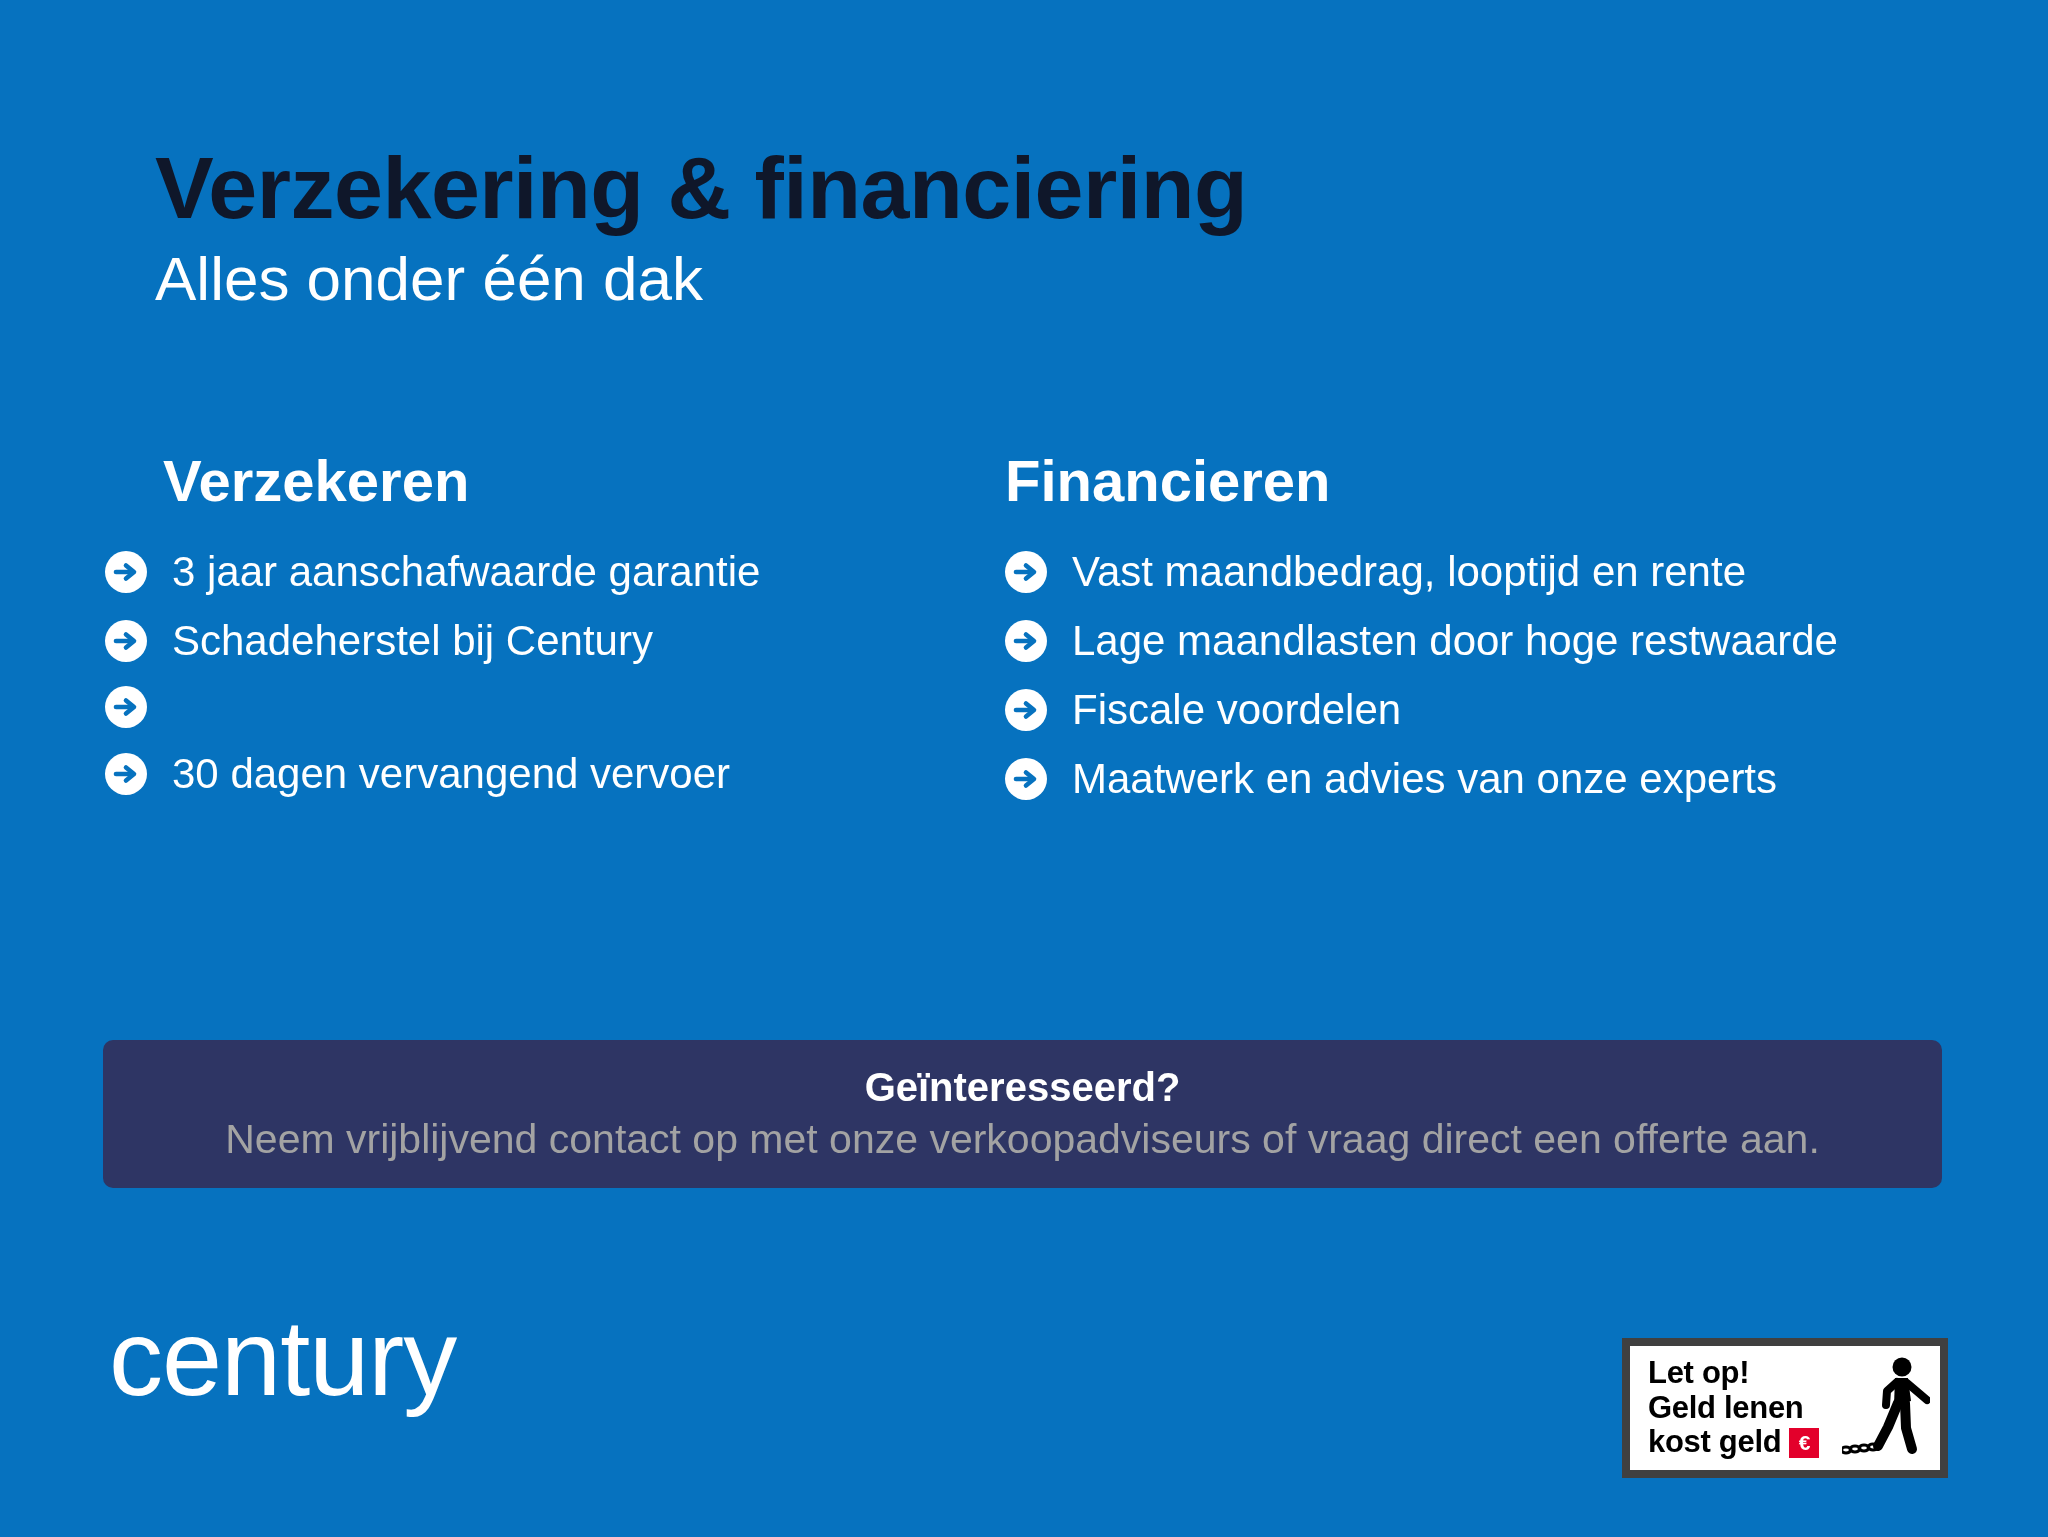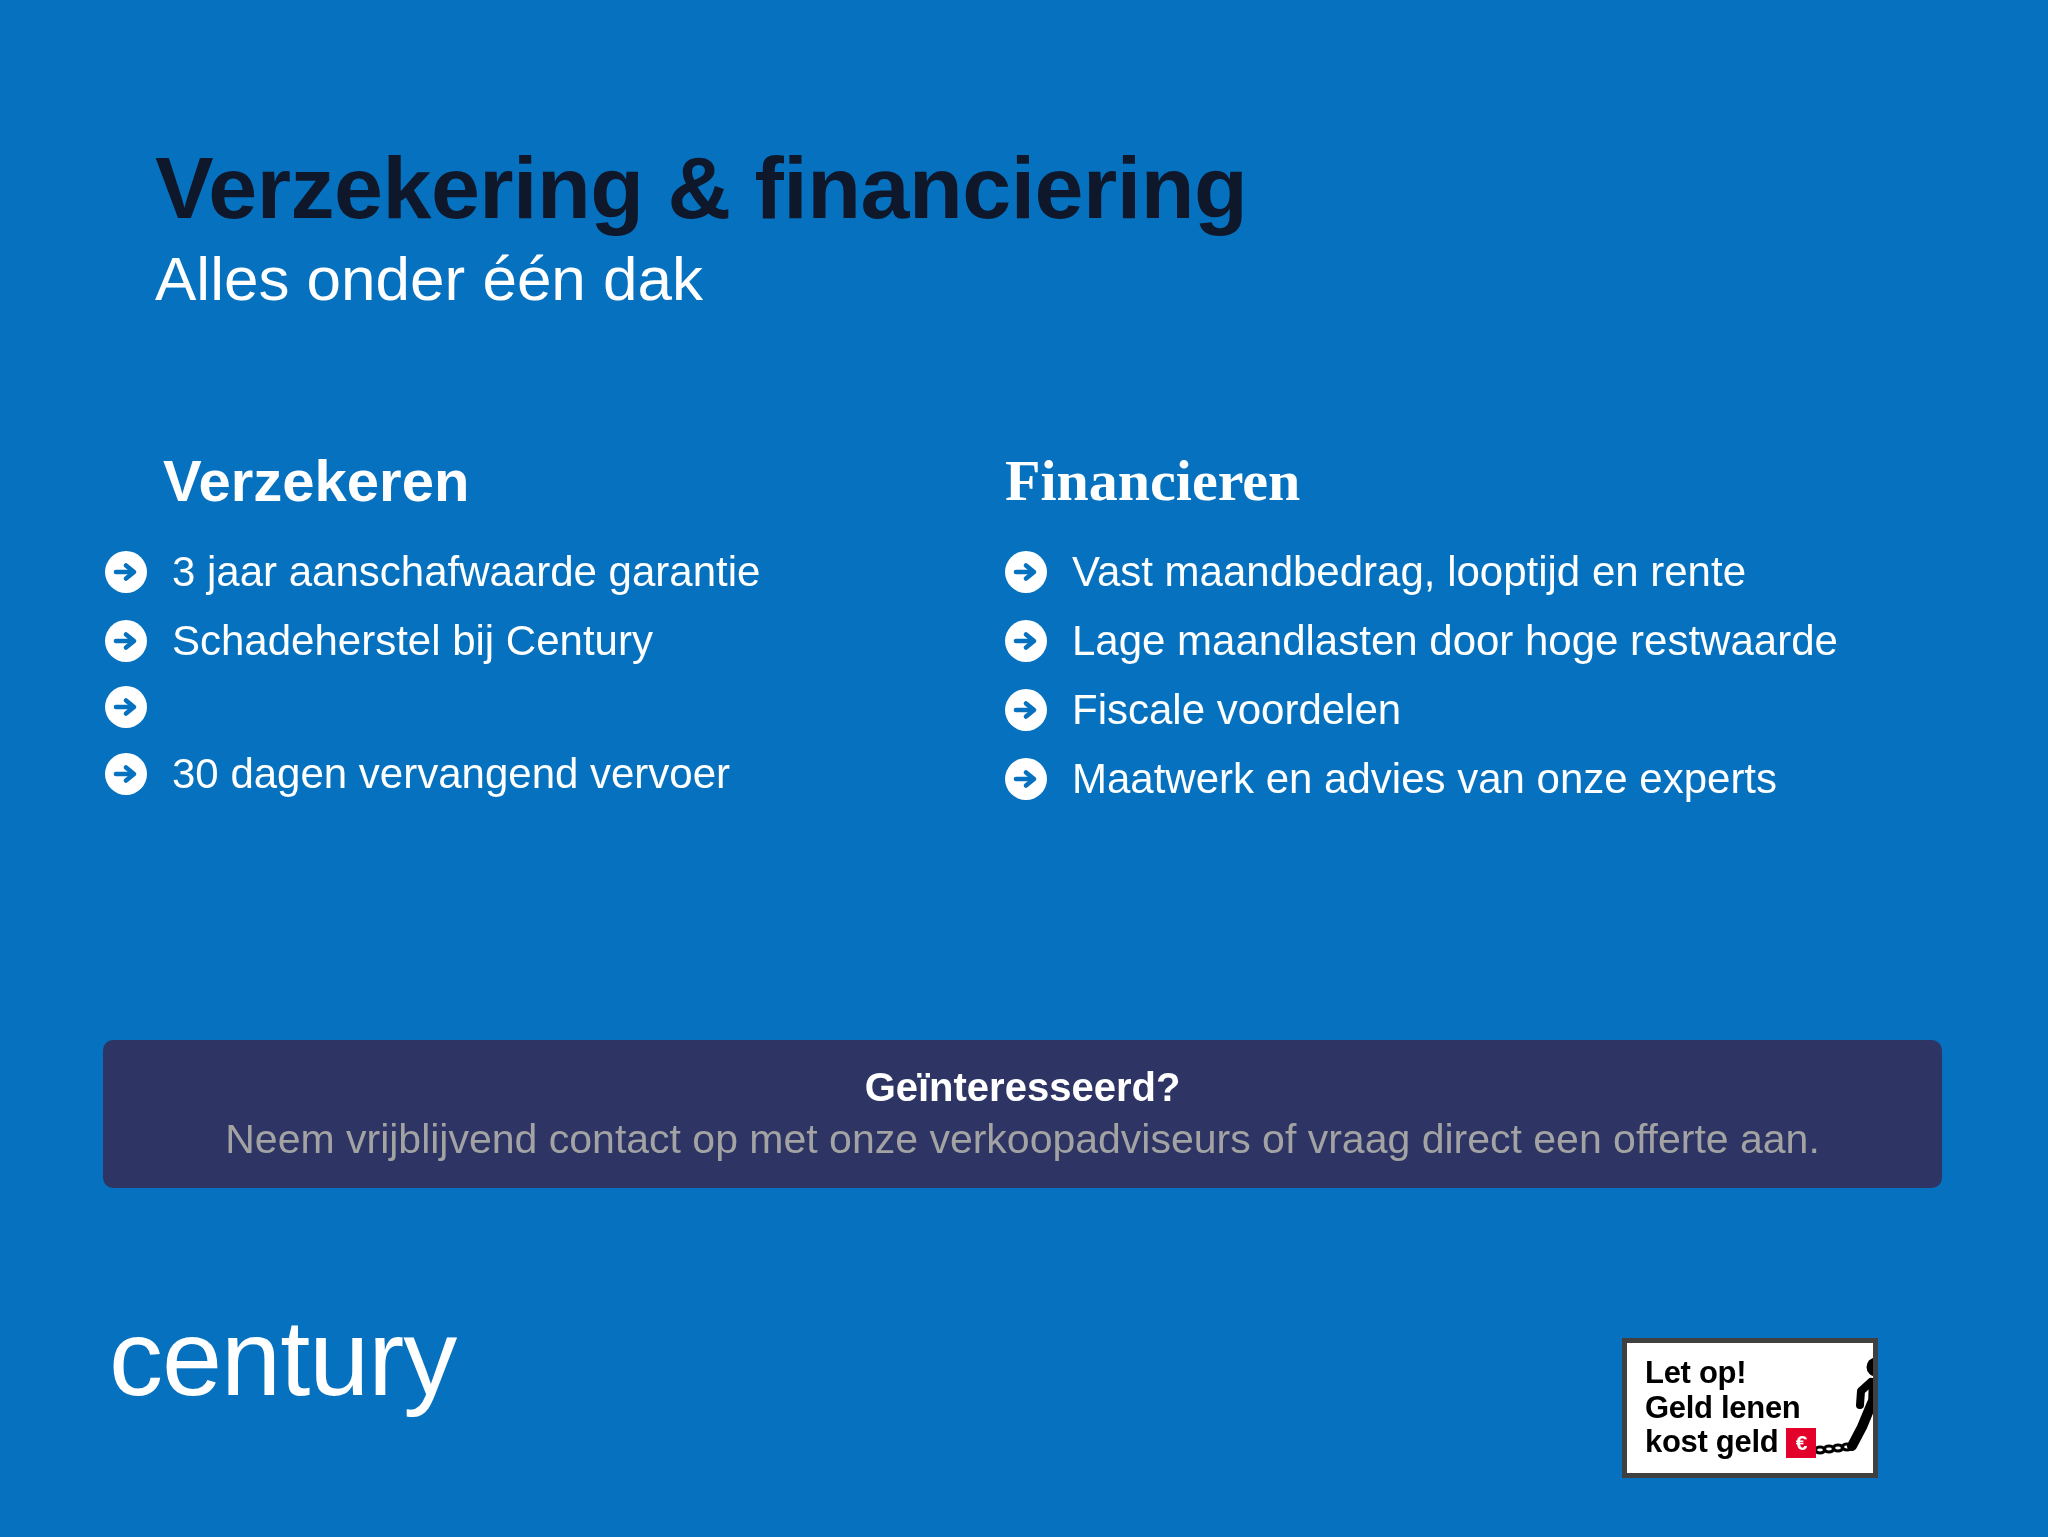--- a/index.html
+++ b/index.html
@@ -67,21 +67,21 @@
   .col-right { width: 940px; }
 
   .col-heading {
     font-size: 58px;
     font-weight: 700;
     line-height: 1;
     margin: 0 0 38px 8px;
     color: #ffffff;
     white-space: nowrap;
   }
-  .col-right .col-heading { margin-left: 0; font-family: Liberation Serif, serif; }
+  .col-right .col-heading { margin-left: 0; }
 
   .bullets {
     list-style: none;
     margin: 0;
     padding: 0;
     display: flex;
     flex-direction: column;
     gap: 22px;
   }
   .col-left .bullets { margin-left: -50px; }
@@ -152,25 +152,25 @@
     letter-spacing: -1px;
     color: #ffffff;
     white-space: nowrap;
     margin-left: 6px;
   }
 
   .warning-badge {
     position: absolute;
     left: 1622px;
     top: 1338px;
-    width: 256px;
+    width: 326px;
     height: 140px;
     box-sizing: border-box;
     background: #ffffff;
-    border: 5px solid #404040;
+    border: 8px solid #404040;
     display: flex;
     flex-direction: row;
     align-items: center;
     overflow: hidden;
   }
   .warning-text {
     flex: 1 1 auto;
     padding: 8px 0 8px 18px;
     color: #000000;
     font-size: 31px;

